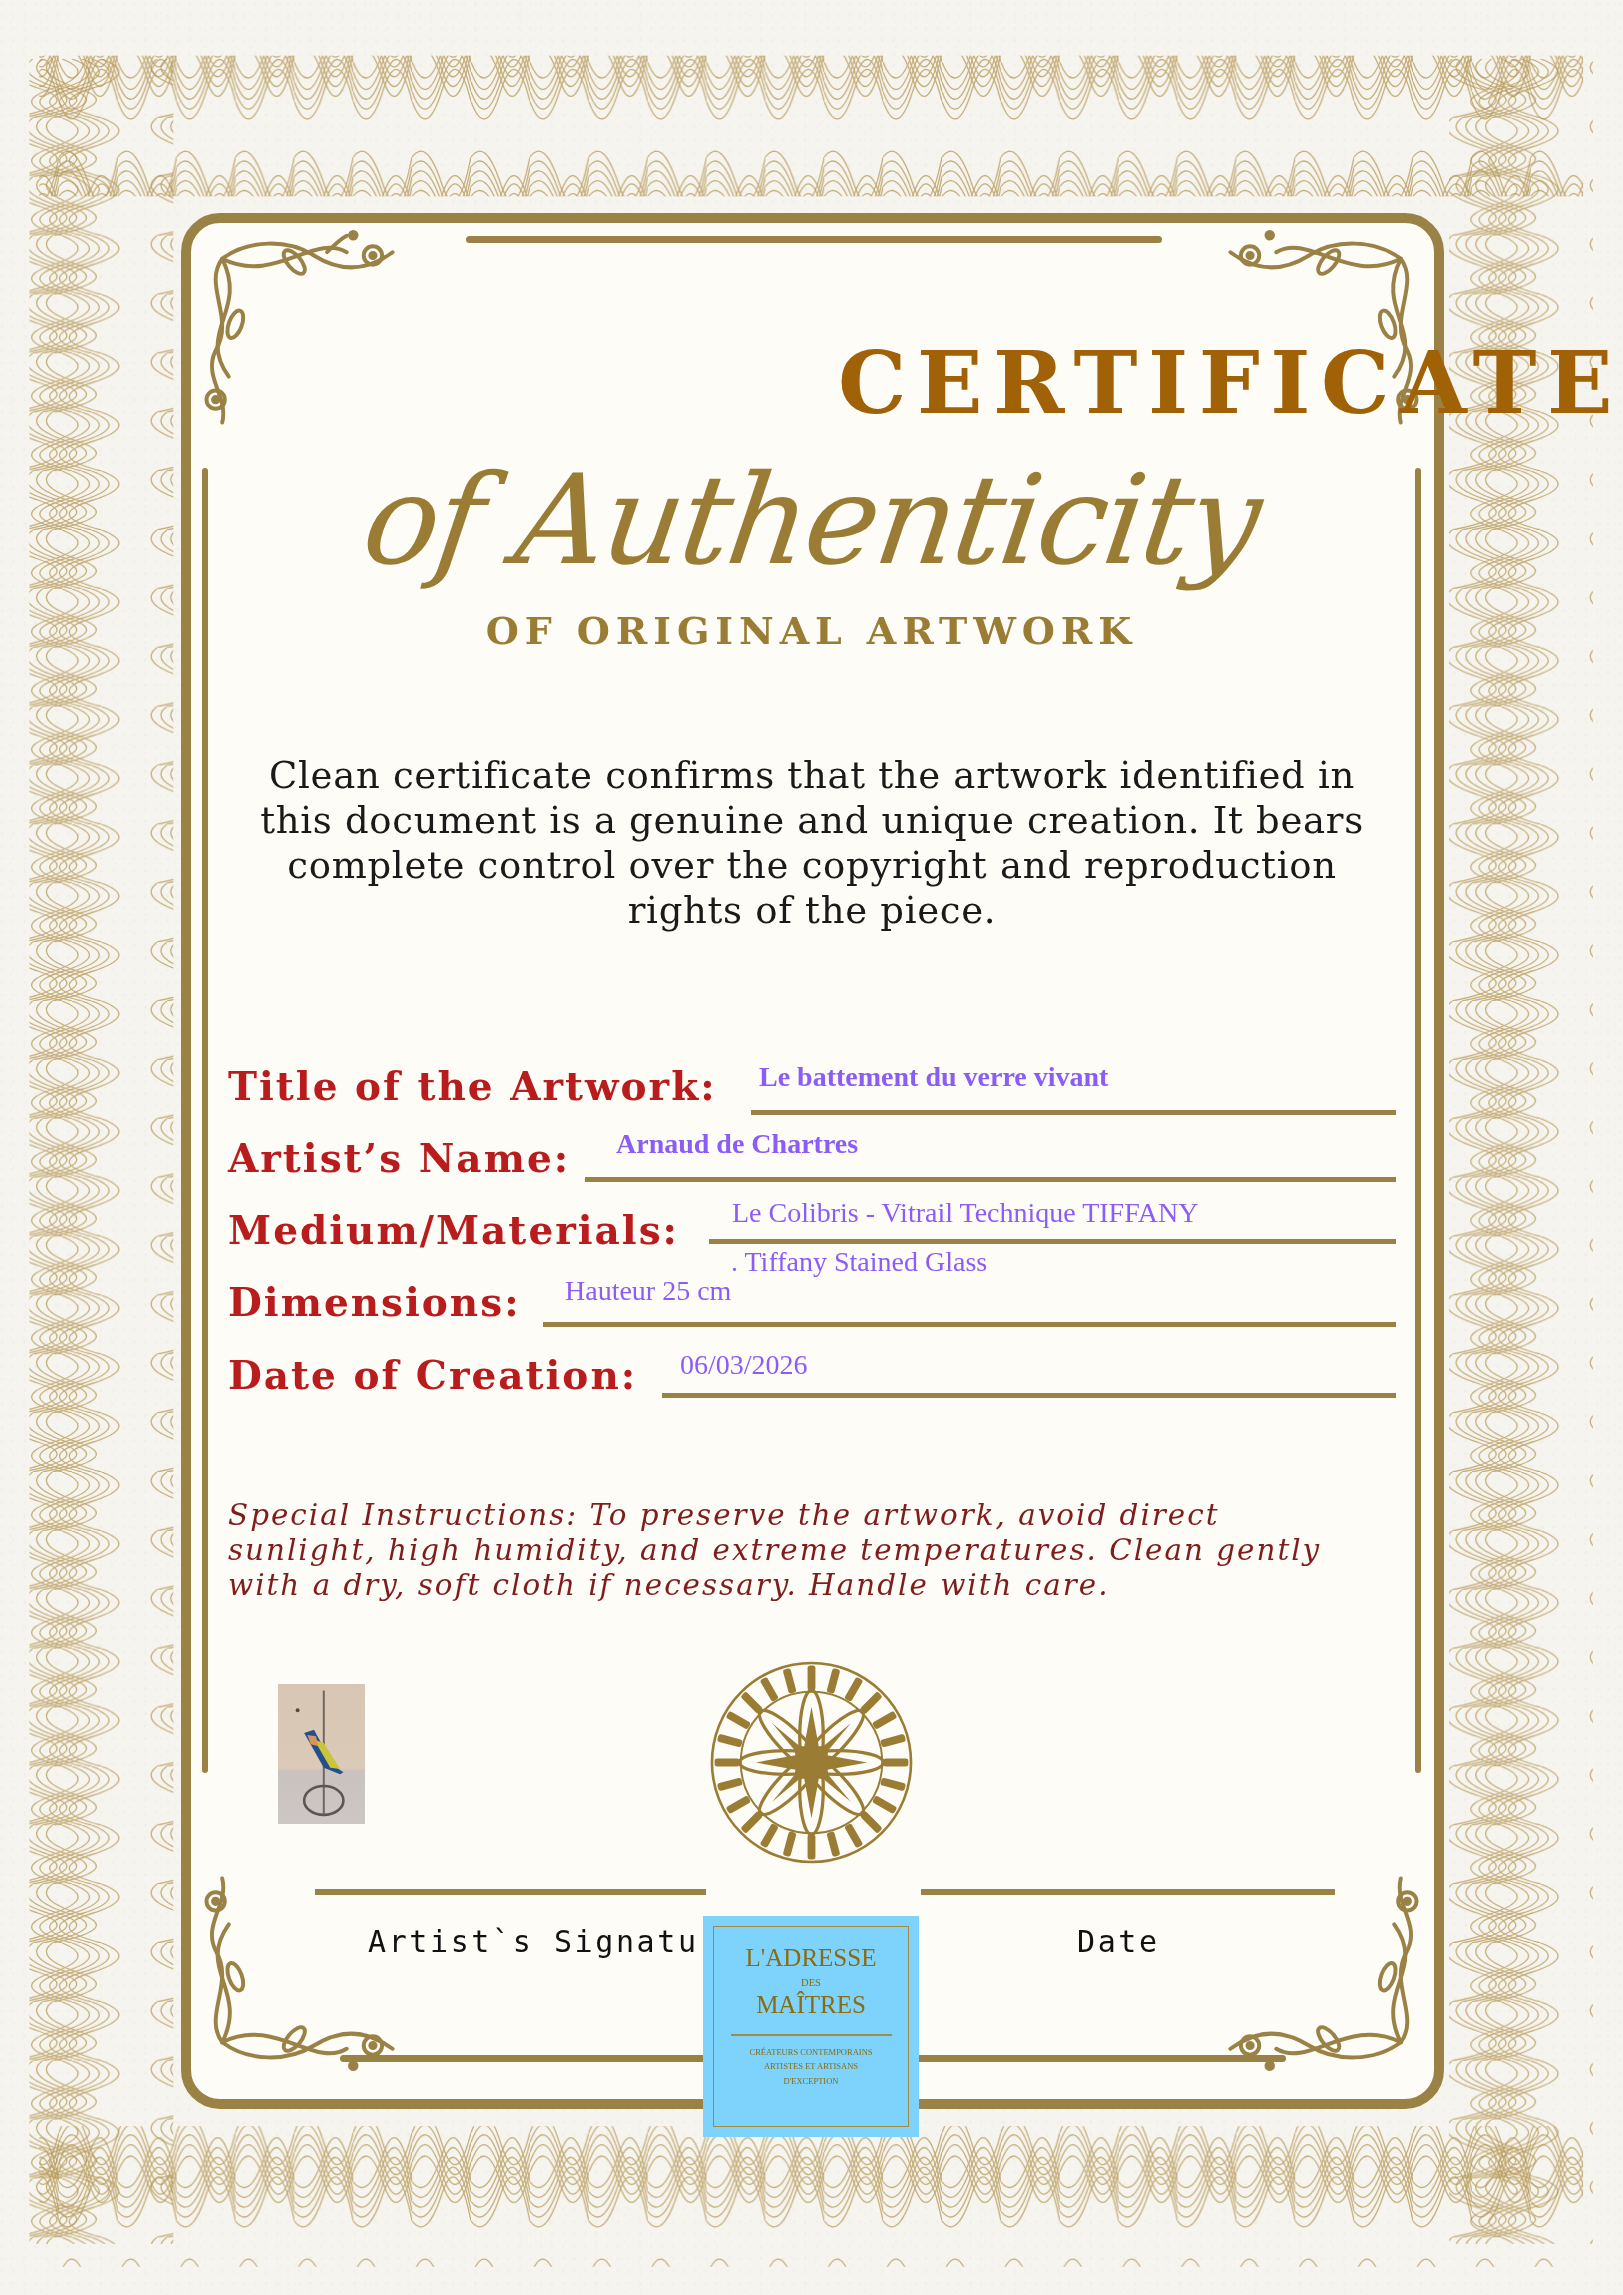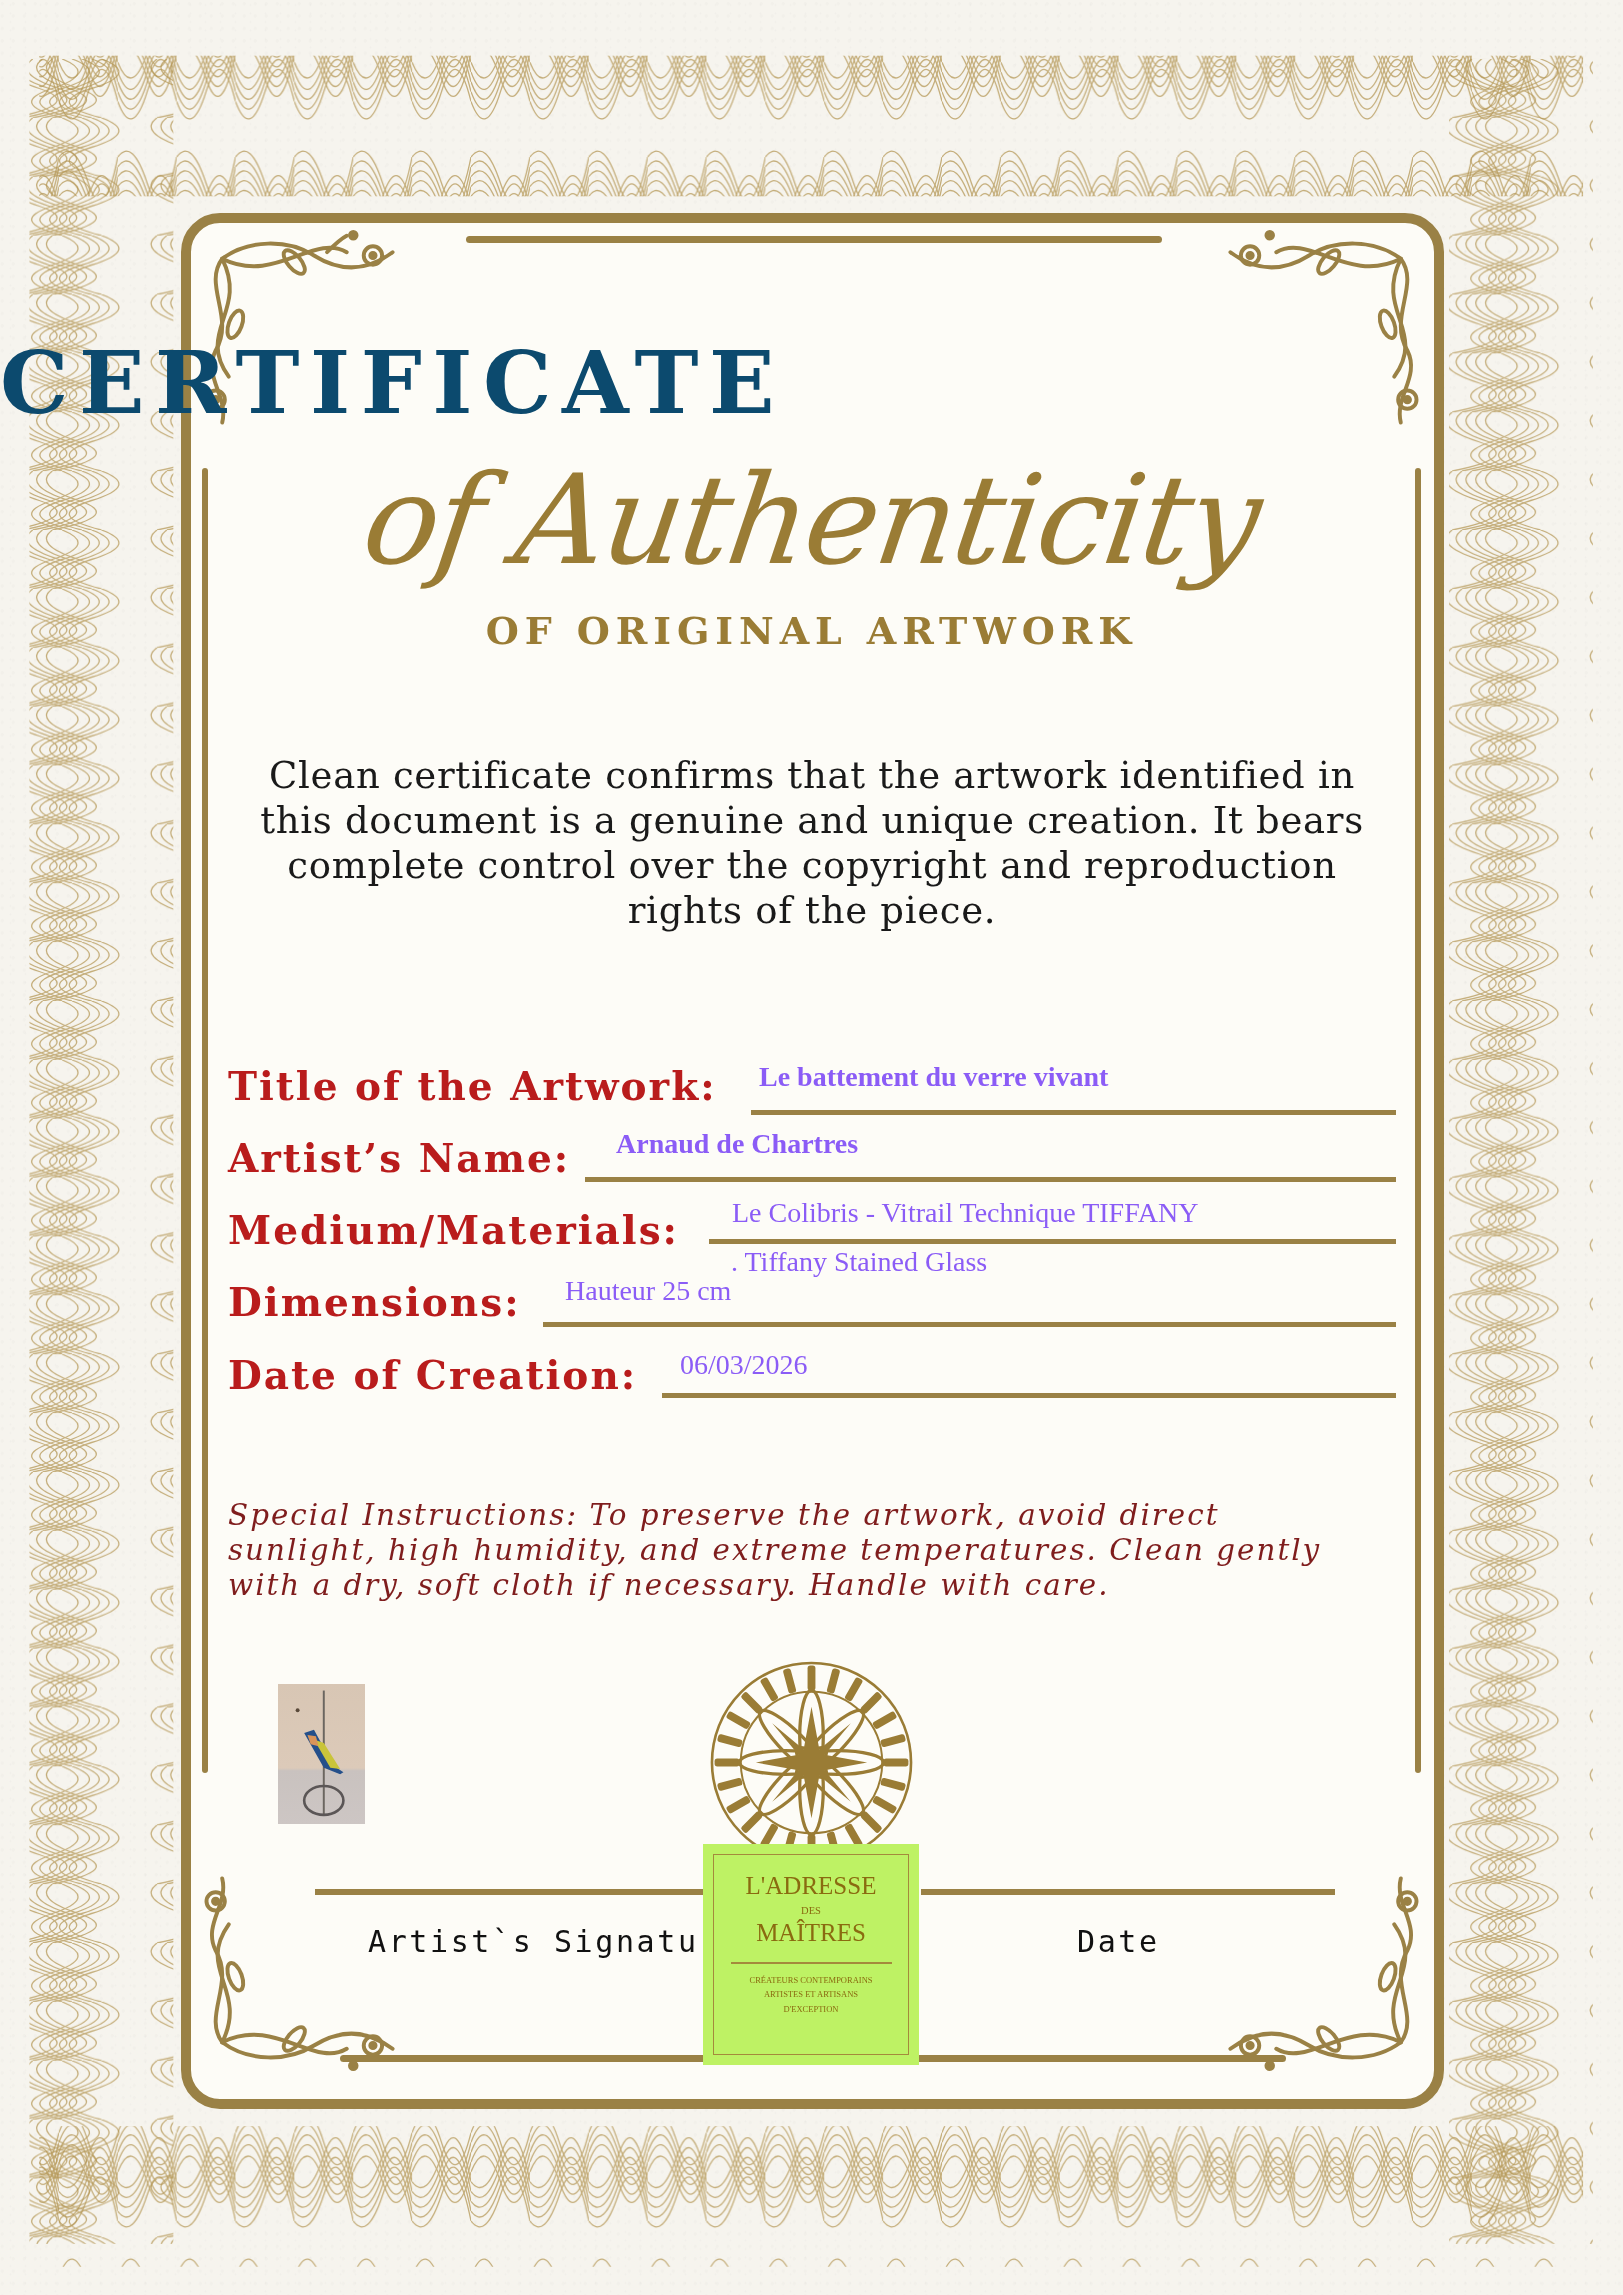--- a/index.html
+++ b/index.html
@@ -17,23 +17,23 @@
   }
   .guilloche { position:absolute; left:0; top:0; }
   .frame {
     position:absolute; left:181px; top:213px; width:1263px; height:1896px;
     box-sizing:border-box; border:10.5px solid #9a8145; border-radius:39px;
     background:#fdfcf7;
   }
   .inner-line { position:absolute; background:#9a8145; border-radius:3.9px; }
   .corner { position:absolute; width:249px; height:249px; }
   .title-main {
-    position:absolute; left:0; width:1623px; top:340px; text-align:left;
+    position:absolute; left:0; width:1623px; top:340px; text-align:right;
     font-family:"DejaVu Serif", serif; font-weight:bold; font-size:86px;
-    letter-spacing:10.5px; color:#0c4a6e; line-height:1;
+    letter-spacing:10.5px; color:#a16207; line-height:1;
   }
   .title-script {
     position:absolute; left:0; width:1623px; top:458px; text-align:center;
     font-family:"DejaVu Serif", serif; font-style:italic; font-size:124px;
     color:#9a7c35; line-height:1; letter-spacing:-2.6px; transform:skewX(-8deg);
   }
   .title-sub {
     position:absolute; left:0; width:1623px; top:612px; text-align:center;
     font-family:"DejaVu Serif", serif; font-weight:bold; font-size:38px;
     letter-spacing:5.9px; color:#9a7c35; line-height:1;
@@ -65,21 +65,21 @@
     background:linear-gradient(180deg,#d8c6b4 0%,#dccab9 60%,#c9c2bf 62%,#cdc6c4 100%);
     overflow:hidden;
   }
   .medallion { position:absolute; left:710px; top:1661px; width:203px; height:203px; }
   .sig-line { position:absolute; height:5.9px; background:#9a8145; }
   .sig-label {
     position:absolute; font-family:"DejaVu Sans Mono", monospace; font-size:30px;
     color:#111; letter-spacing:2.6px; line-height:1;
   }
   .logo {
-    position:absolute; left:703px; top:1844px; width:216px; height:221px; background:#bef264;
+    position:absolute; left:703px; top:1916px; width:216px; height:221px; background:#7dd3fc;
   }
   .logo-inner {
     position:absolute; left:9.8px; top:9.8px; right:9.8px; bottom:9.8px;
     border:1.3px solid #a48a3c; text-align:center; color:#8a6b10;
     font-family:"Liberation Serif", serif;
   }
   .logo-l1 { font-size:25px; margin-top:18.3px; line-height:1; }
   .logo-l2 { font-size:10.5px; margin-top:7.9px; line-height:1; }
   .logo-l3 { font-size:25px; margin-top:3.9px; line-height:1; }
   .logo-rule { width:161px; height:1.3px; background:#a48a3c; margin:17px auto 9.2px; }

